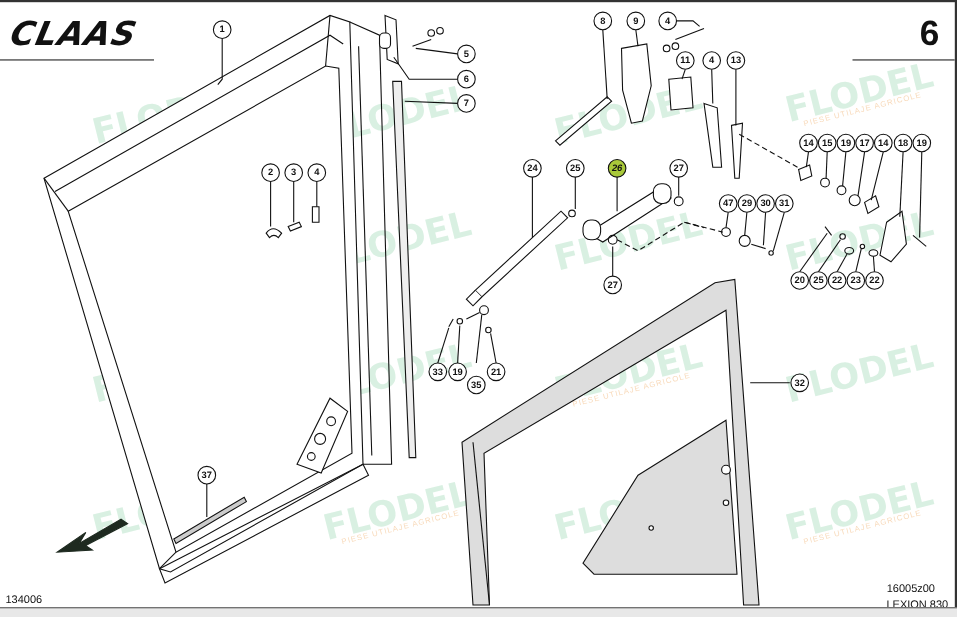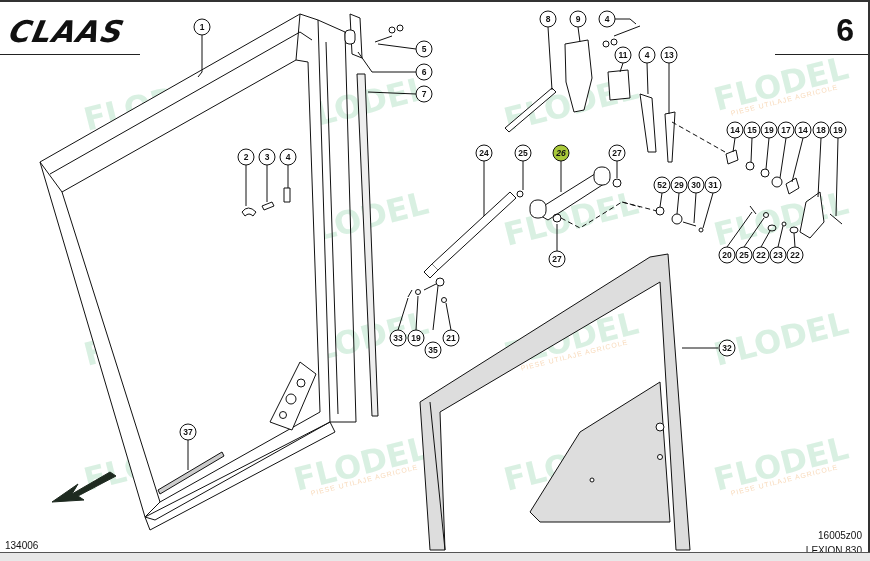--- a/index.html
+++ b/index.html
@@ -4,21 +4,21 @@
 <style>
   html,body{margin:0;padding:0;background:#fff;}
   body{width:870px;height:561px;overflow:hidden;position:relative;font-family:"Liberation Sans",sans-serif;}
   #sheet{position:absolute;left:0;top:0;width:868px;height:550px;border-top:2px solid #333;border-right:2px solid #333;background:#fff;overflow:hidden;}
   #bottom-strip{position:absolute;left:0;top:552px;width:870px;height:9px;background:#e8e8e8;border-top:1px solid #555;}
   .brand{position:absolute;left:10px;top:12px;font-family:"DejaVu Sans",sans-serif;font-weight:bold;font-style:italic;font-size:30px;letter-spacing:1px;color:#111;transform:skewX(-12deg);}
   .brand-rule{position:absolute;left:0;top:52px;width:140px;height:1px;background:#222;}
   .page-no{position:absolute;right:14px;top:10px;font-size:32px;font-weight:bold;color:#111;}
   .page-rule{position:absolute;left:775px;top:52px;width:93px;height:1px;background:#222;}
   .code-left{position:absolute;left:5px;top:538px;font-size:10px;color:#111;}
-  .code-right1{position:absolute;right:6px;top:528px;font-size:10px;color:#111;margin-left:36px;}
+  .code-right1{position:absolute;right:18px;top:528px;font-size:10px;color:#111;margin-left:36px;}
   .code-right2{position:absolute;right:6px;top:543px;font-size:10px;color:#111;}
   .callout{position:absolute;width:15px;height:15px;border:1.2px solid #111;border-radius:50%;background:#fff;font-size:8.5px;line-height:15px;text-align:center;color:#111;font-weight:bold;transform:translate(-50%,-50%);}
   .callout.hl{background:#a9c93a;font-style:italic;}
   svg.art{position:absolute;left:0;top:0;}
   .wm{position:absolute;pointer-events:none;}
   .wm-text{position:absolute;font-family:"DejaVu Sans",sans-serif;font-weight:bold;font-size:32px;color:rgba(120,200,150,0.28);transform:rotate(-14deg);transform-origin:left top;white-space:nowrap;}
   .wm-sub{position:absolute;font-size:7px;color:rgba(240,170,100,0.45);transform:rotate(-14deg);transform-origin:left top;white-space:nowrap;letter-spacing:1px;}
 </style>
 </head>
 <body>
@@ -212,21 +212,21 @@
     <div class="callout" style="left:727px;top:253px">20</div>
     <div class="callout" style="left:744px;top:253px">25</div>
     <div class="callout" style="left:761px;top:253px">22</div>
     <div class="callout" style="left:778px;top:253px">23</div>
     <div class="callout" style="left:795px;top:253px">22</div>
     <div class="callout" style="left:484px;top:151px">24</div>
     <div class="callout" style="left:523px;top:151px">25</div>
     <div class="callout hl" style="left:561px;top:151px">26</div>
     <div class="callout" style="left:617px;top:151px">27</div>
     <div class="callout" style="left:557px;top:257px">27</div>
-    <div class="callout" style="left:662px;top:183px">52</div>
+    <div class="callout" style="left:662px;top:183px">47</div>
     <div class="callout" style="left:679px;top:183px">29</div>
     <div class="callout" style="left:696px;top:183px">30</div>
     <div class="callout" style="left:713px;top:183px">31</div>
     <div class="callout" style="left:727px;top:346px">32</div>
     <div class="callout" style="left:398px;top:336px">33</div>
     <div class="callout" style="left:416px;top:336px">19</div>
     <div class="callout" style="left:433px;top:348px">35</div>
     <div class="callout" style="left:451px;top:336px">21</div>
     <div class="callout" style="left:188px;top:430px">37</div>
   </div>

